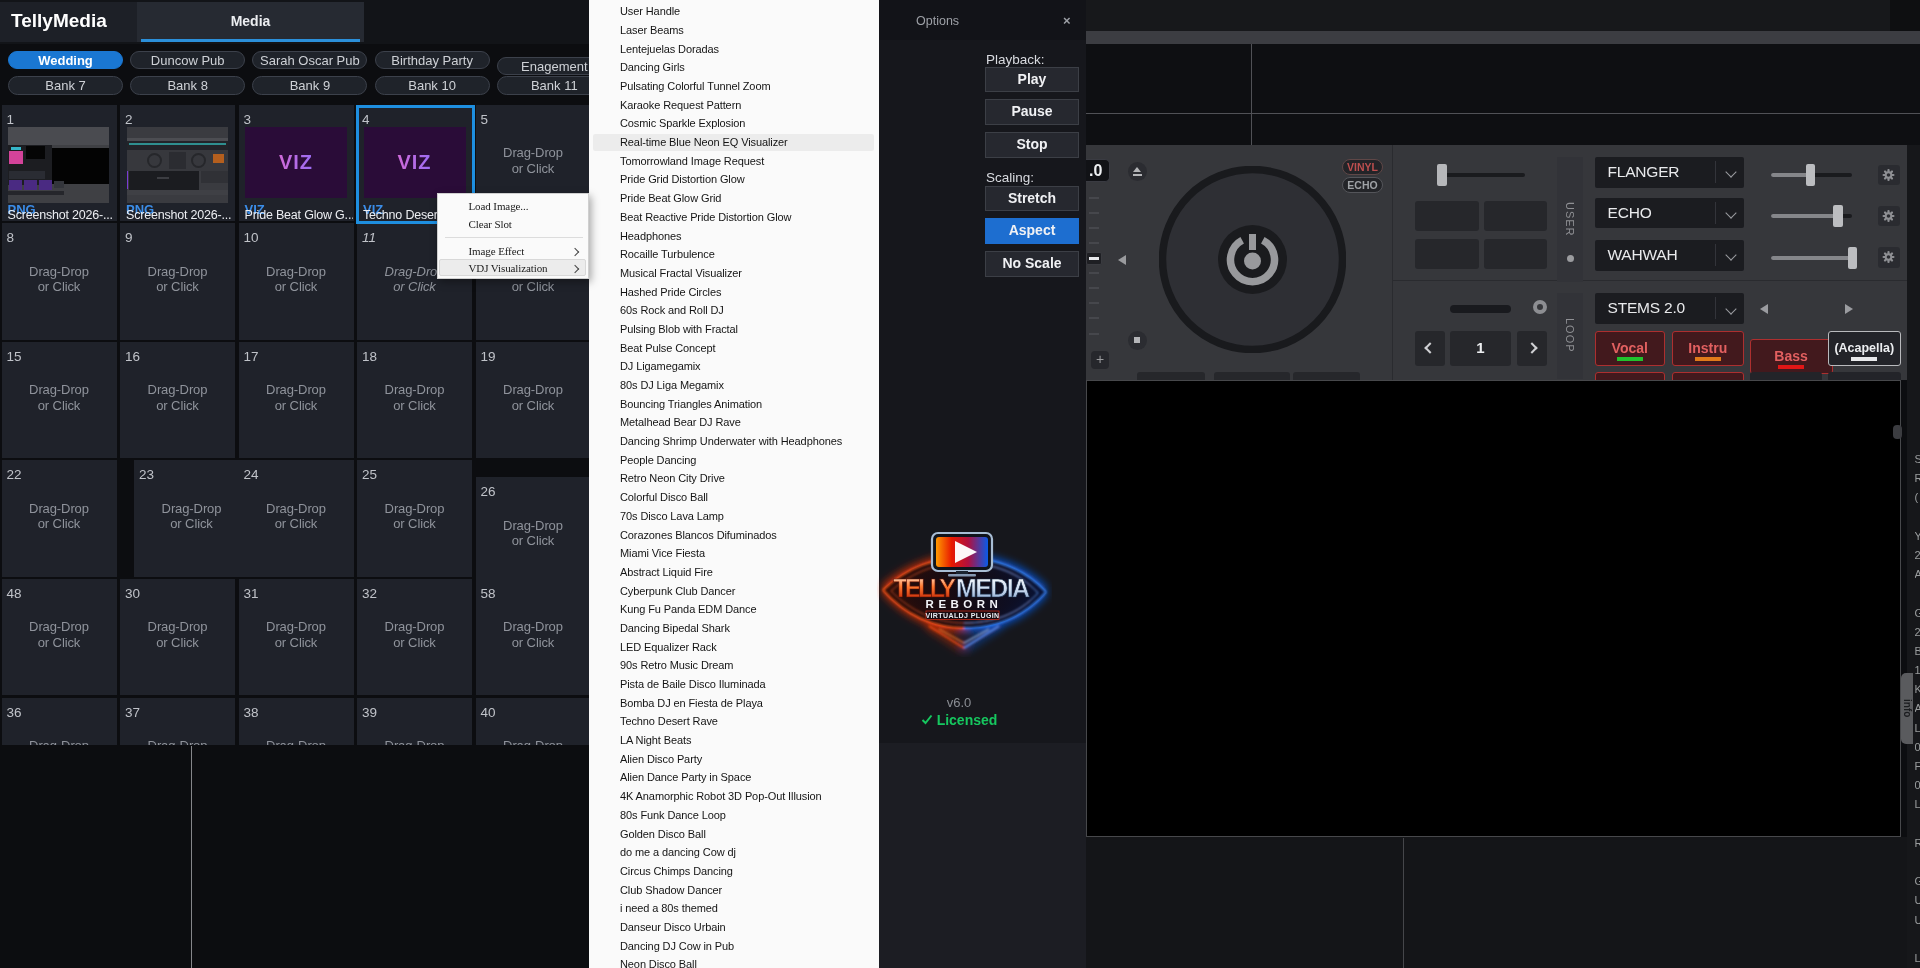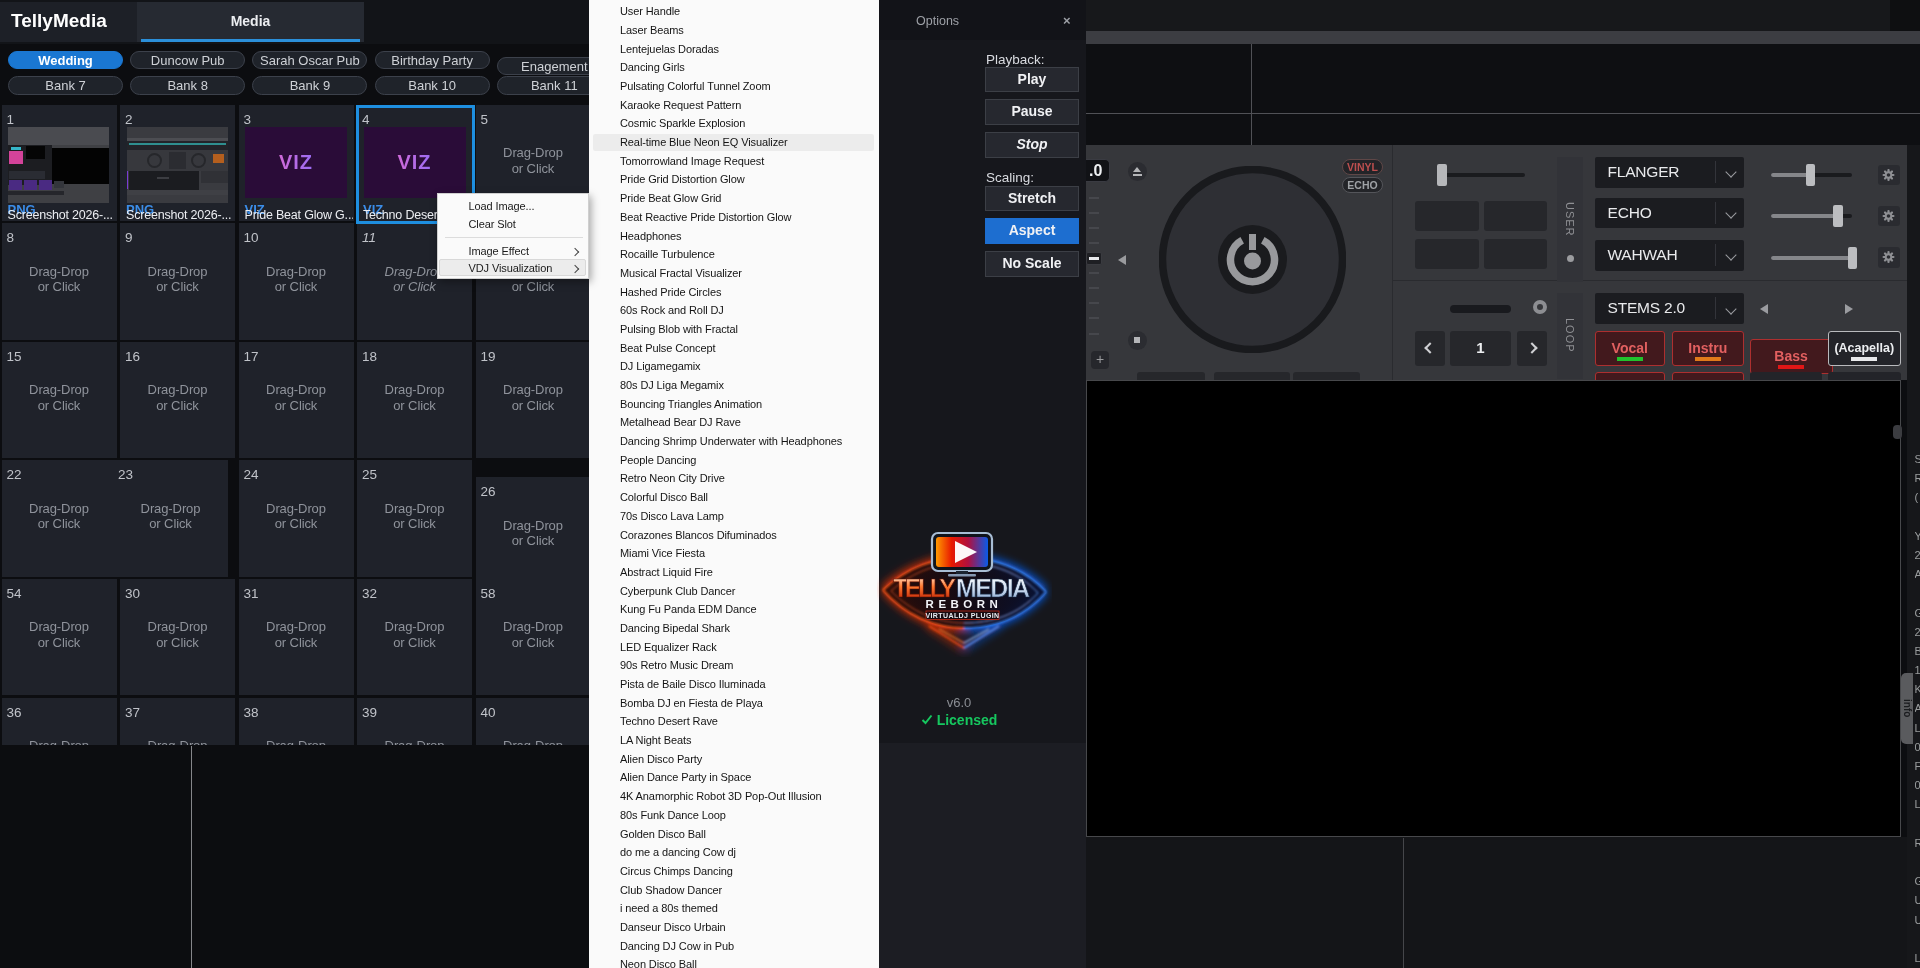--- a/index.html
+++ b/index.html
@@ -32,21 +32,21 @@
  text-align:center;line-height:71px;font-size:20px;font-weight:bold;
  background-image:none;}
 .viz span{background:linear-gradient(90deg,#cf6ad8,#9a6cf4);-webkit-background-clip:text;
  background-clip:text;color:transparent;letter-spacing:1px;}
 #selcell{left:355.5px;top:0.5px;width:119px;height:119.5px;border:3px solid #1e8fe0;}
 #botline{left:191px;top:746px;width:1px;height:222px;background:#85868a;}
 
 #cmenu{left:436.5px;top:192.5px;width:152px;height:86px;background:#fafafa;
  box-shadow:2px 3px 8px rgba(0,0,0,0.35);
  border:1px solid #cfcfcf;color:#1a1a1a;font-size:11px;letter-spacing:-0.1px;}
-#cmenu .it{position:absolute;left:31px;}
+#cmenu .it{position:absolute;left:31px;font-family:Liberation Serif, serif;}
 #cmenu .sep{position:absolute;left:7px;top:43px;width:138px;height:1px;background:#dcdcdc;}
 #cmenu .hl{position:absolute;left:1.5px;top:65.5px;width:147px;height:17px;background:#ececec;
  border:1px solid #d8d8d8;border-radius:2px;}
 .arr{position:absolute;width:6px;height:6px;border-right:1.3px solid #444;
  border-bottom:1.3px solid #444;transform:rotate(-45deg);}
 
 #vizlist{left:589px;top:0;width:290px;height:968px;background:#fafafa;overflow:hidden;}
 #vizlist .li{position:relative;height:18.7px;line-height:18.7px;padding-left:31px;
  color:#141414;font-size:11px;letter-spacing:-0.1px;white-space:nowrap;}
 #vizlist .lihl{position:absolute;left:4px;top:134px;width:281px;height:17px;
@@ -244,38 +244,38 @@
         <div class="dd">Drag-Drop<br>or Click</div>
       </div>
       <div class="cell" style="left:475.5px;top:237.7px;">
         <div class="num">19</div>
         <div class="dd">Drag-Drop<br>or Click</div>
       </div>
       <div class="cell" style="left:1.5px;top:356.3px;">
         <div class="num">22</div>
         <div class="dd">Drag-Drop<br>or Click</div>
       </div>
-      <div class="cell" style="left:113px;top:356.3px;padding-left:8px;">
+      <div class="cell" style="left:134px;top:356.3px;padding-left:8px;">
         <div class="num">23</div>
         <div class="dd">Drag-Drop<br>or Click</div>
       </div>
       <div class="cell" style="left:238.5px;top:356.3px;">
         <div class="num">24</div>
         <div class="dd">Drag-Drop<br>or Click</div>
       </div>
       <div class="cell" style="left:357.0px;top:356.3px;">
         <div class="num">25</div>
         <div class="dd">Drag-Drop<br>or Click</div>
       </div>
       <div class="cell" style="left:475.5px;top:356.3px;margin-top:17px;">
         <div class="num">26</div>
         <div class="dd">Drag-Drop<br>or Click</div>
       </div>
       <div class="cell" style="left:1.5px;top:474.9px;">
-        <div class="num">54</div>
+        <div class="num">48</div>
         <div class="dd">Drag-Drop<br>or Click</div>
       </div>
       <div class="cell" style="left:120.0px;top:474.9px;">
         <div class="num">30</div>
         <div class="dd">Drag-Drop<br>or Click</div>
       </div>
       <div class="cell" style="left:238.5px;top:474.9px;">
         <div class="num">31</div>
         <div class="dd">Drag-Drop<br>or Click</div>
       </div>
@@ -378,21 +378,21 @@
       <div class="arr" style="right:10px;top:72.5px;"></div>
     </div>
     <div class="abs" id="opts">
       <div class="hdr"></div>
     </div>
     <div class="abs" id="optstitle" style="left:916px;top:14px;color:#9da0a6;font-size:12.5px;">Options</div>
     <div class="abs" id="optsx" style="left:1063px;top:13px;">×</div>
     <div class="abs olabel" style="left:986px;top:52px;">Playback:</div>
     <div class="abs obtn" style="left:985px;top:66.5px;">Play</div>
     <div class="abs obtn" style="left:985px;top:99px;">Pause</div>
-    <div class="abs obtn" style="left:985px;top:132px;font-style:italic;">Stop</div>
+    <div class="abs obtn" style="left:985px;top:132px;">Stop</div>
     <div class="abs olabel" style="left:986px;top:170px;">Scaling:</div>
     <div class="abs obtn" style="left:985px;top:185.5px;">Stretch</div>
     <div class="abs obtn sel" style="left:985px;top:218px;">Aspect</div>
     <div class="abs obtn" style="left:985px;top:251px;">No Scale</div>
     <div class="abs" id="logo" style="left:877px;top:507px;width:175px;height:150px;"><svg width="175" height="150" viewBox="0 0 175 150">
 <defs>
 <linearGradient id="scr" x1="0" y1="0" x2="1" y2="0">
  <stop offset="0%" stop-color="#ff9a00"></stop>
             <stop offset="30%" stop-color="#e81900"></stop>
  <stop offset="62%" stop-color="#b01040"></stop>

